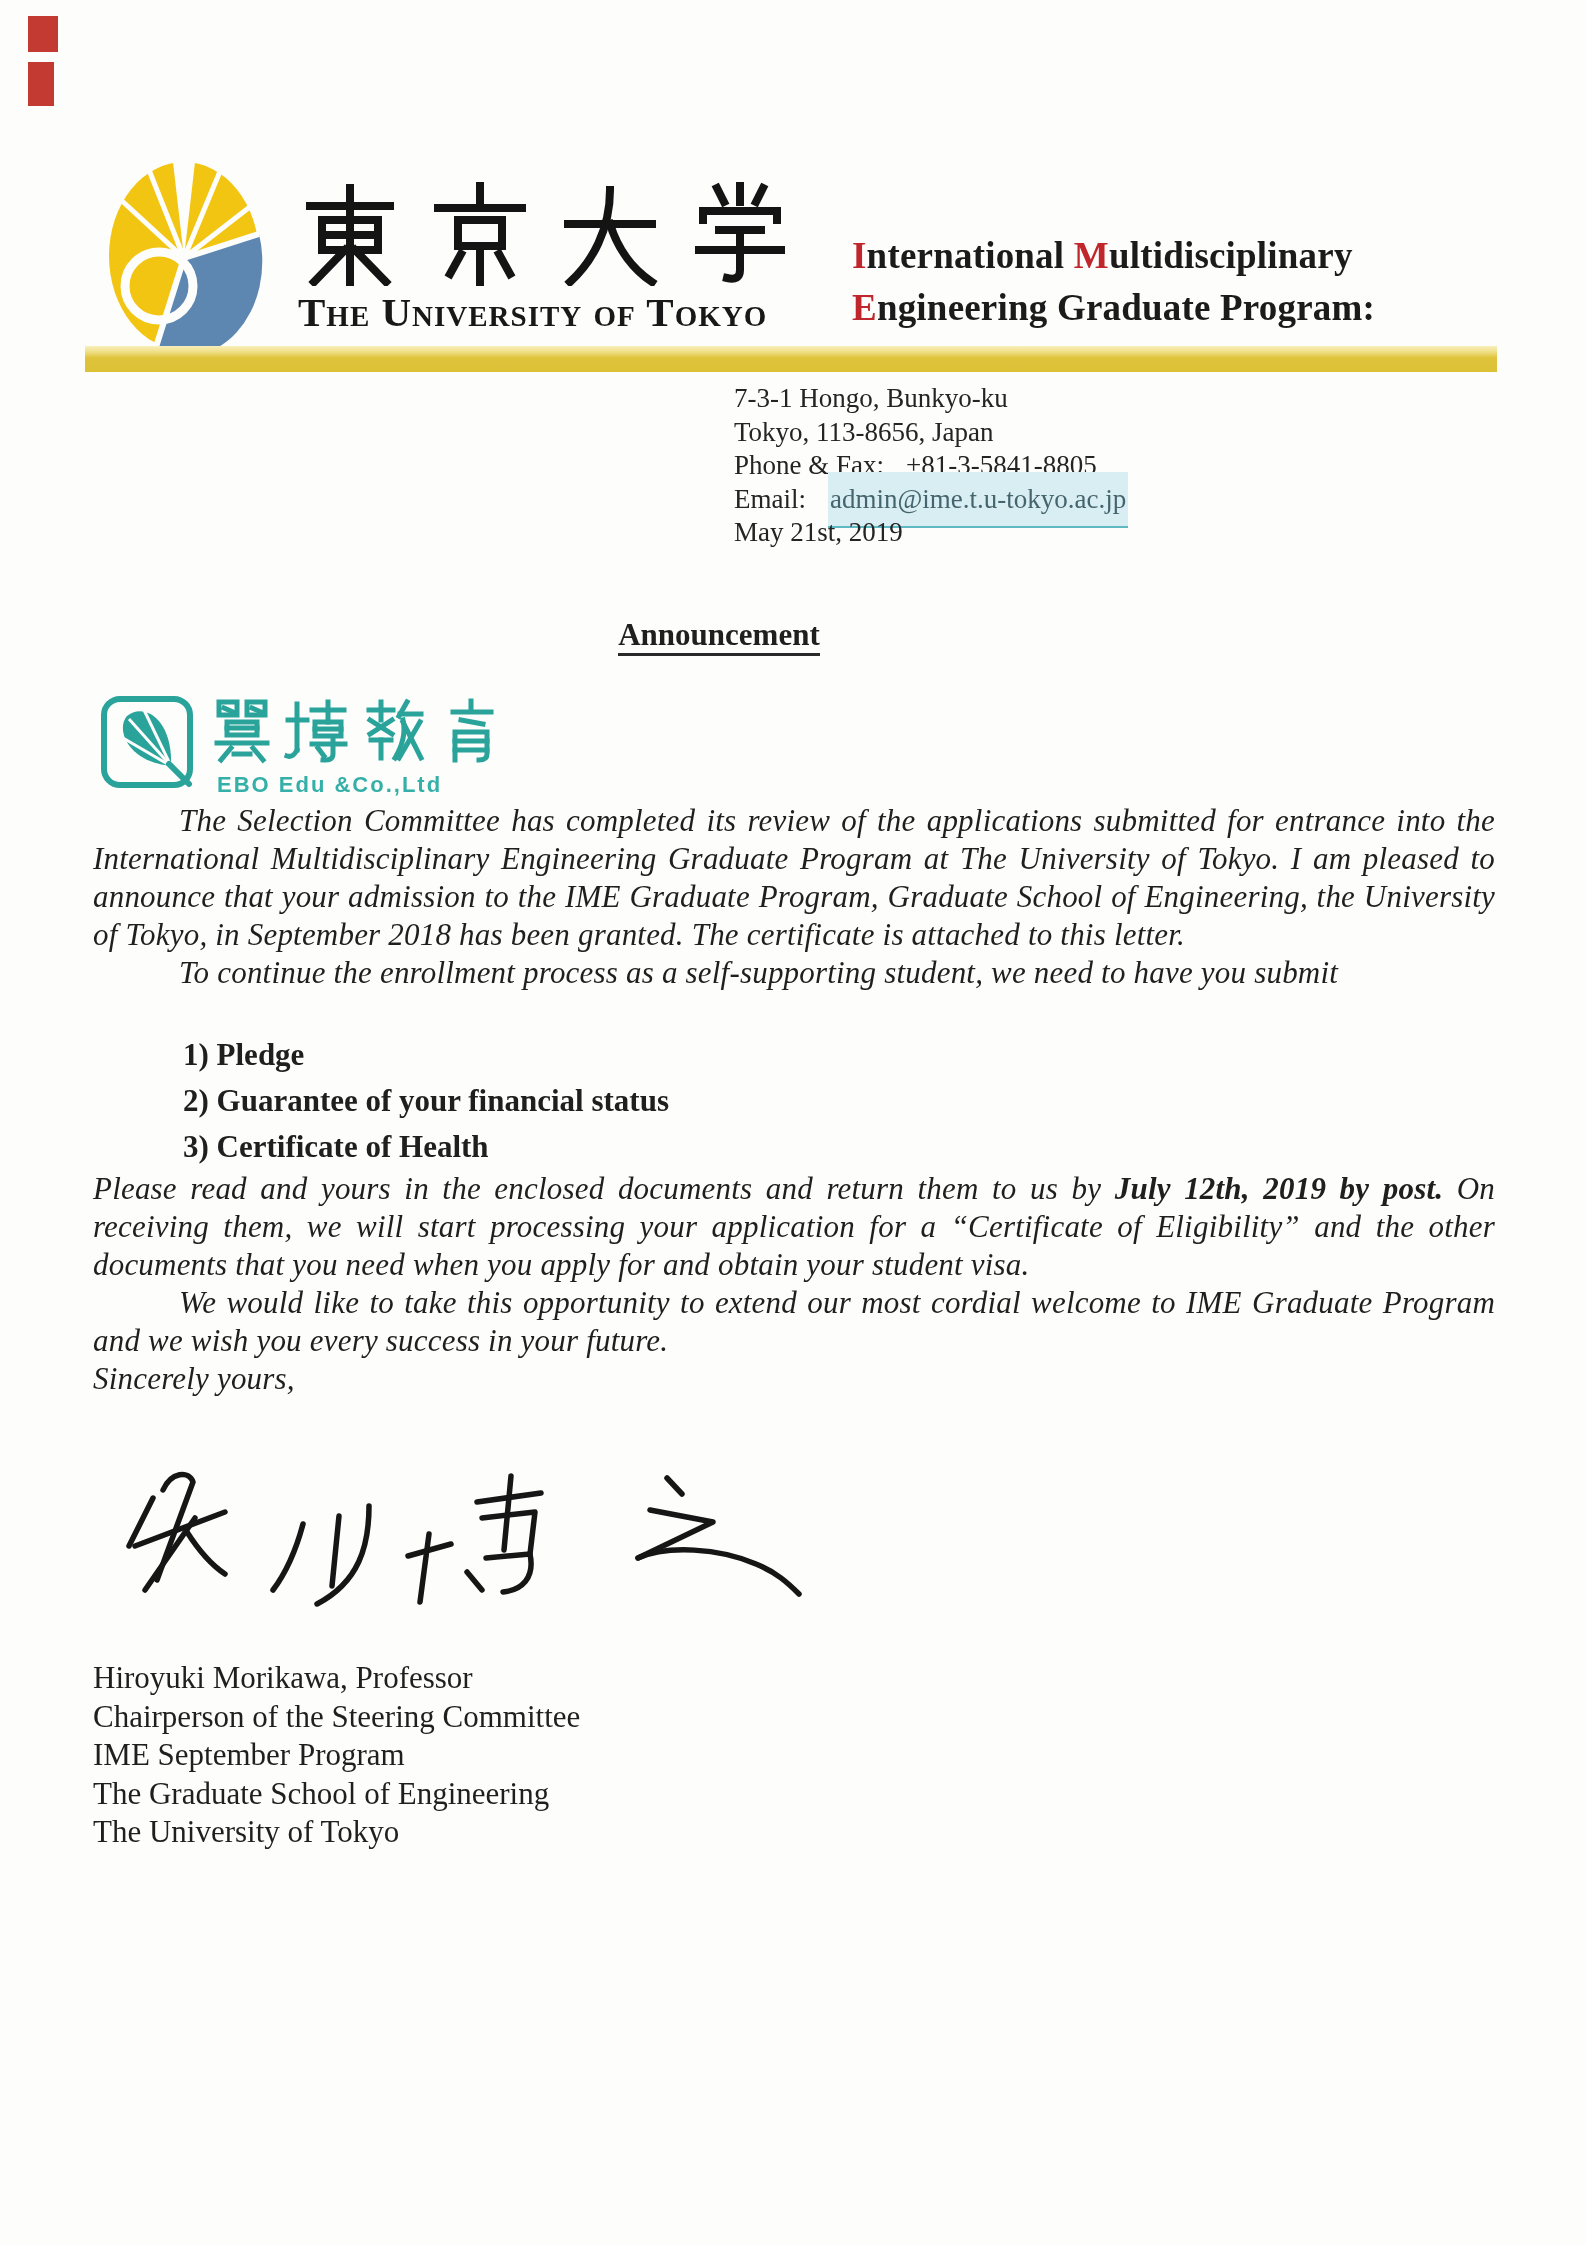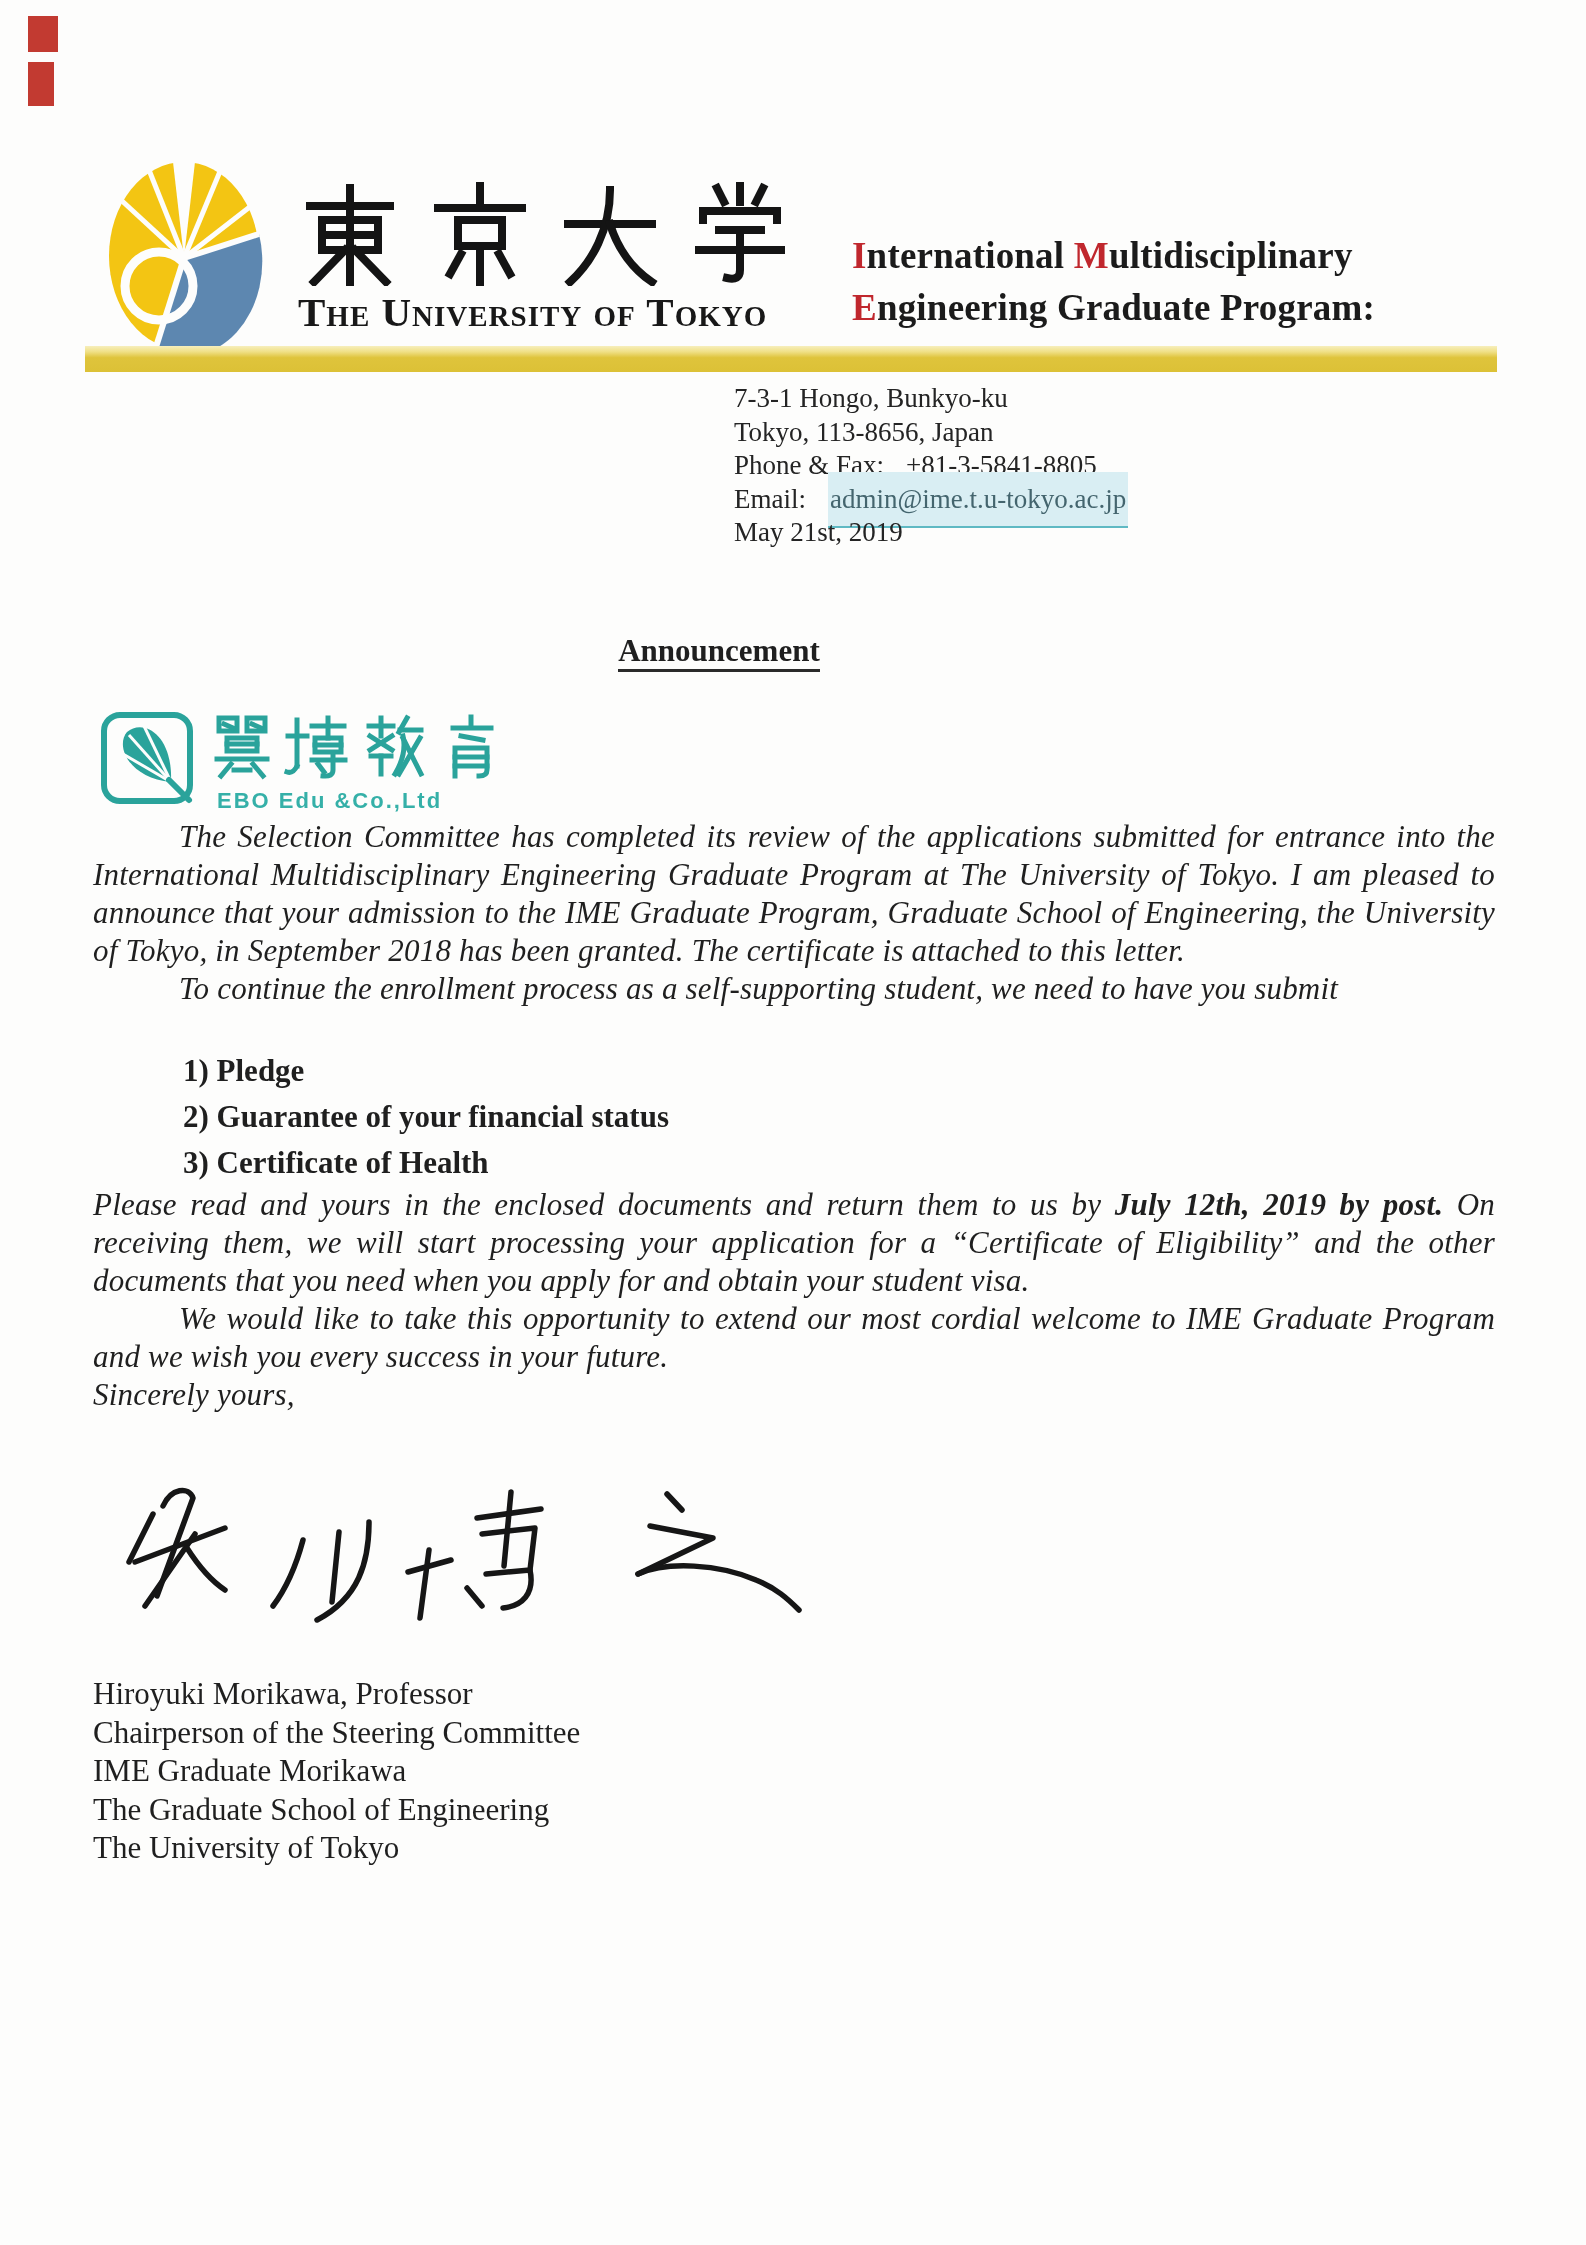--- a/index.html
+++ b/index.html
@@ -42,21 +42,21 @@
   .address-block .lbl{margin-right:22px;margin-top:48px;}
   .address-block .date{padding-right:76px;}
   .email-link{
     color:#44656e;text-decoration:none;
     background:#d9eef3;border-bottom:2px solid #5fb9c3;
     padding:12px 2px;
   }
 
   
   .content{
-    position:absolute;left:93px;top:632px;width:1402px;
+    position:absolute;left:93px;top:616px;width:1402px;
     font-size:31px;line-height:38px;
   }
   .announce{
     text-align:center;padding-right:150px;margin:0 0 0 0;
     font-size:31px;font-weight:bold;
   }
   .announce span{border-bottom:3px solid #2a2a2a;padding-bottom:1px;}
 
   .ebo{margin-top:40px;height:108px;position:relative;text-decoration:underline;}
   .ebo-icon{position:absolute;left:6px;top:0;width:96px;height:96px;}
@@ -269,19 +269,19 @@
 
         <path d="M560,18 L575,34"></path>
         <path d="M543,50 L606,62 L531,98"></path>
         <path d="M531,98 C560,85 612,88 649,104 C669,112 681,123 692,134"></path>
       </g>
     </svg>
 
     <div class="sig-block">
       <div>Hiroyuki Morikawa, Professor</div>
       <div>Chairperson of the Steering Committee</div>
-      <div>IME Graduate Morikawa</div>
+      <div>IME September Program</div>
       <div>The Graduate School of Engineering</div>
       <div>The University of Tokyo</div>
     </div>
 
   </div>
 </div>
 
 </body></html>

